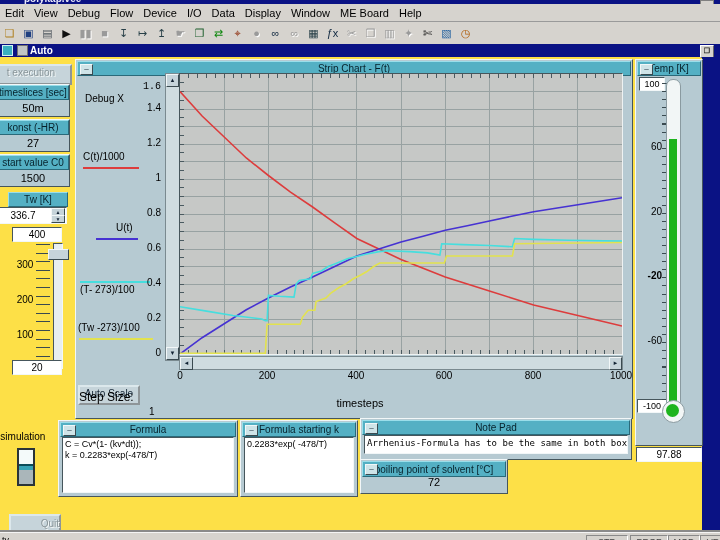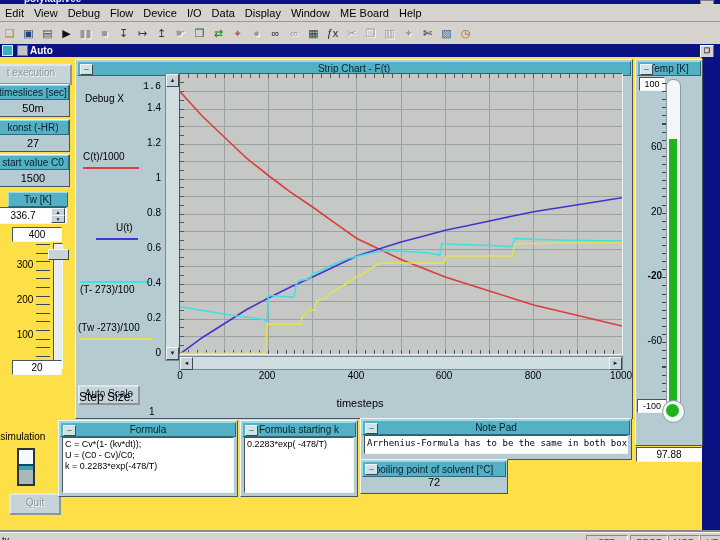--- a/index.html
+++ b/index.html
@@ -191,21 +191,21 @@
   <div class="slider-label-wrap">
 
   <span class="slidlab" style="left: 14px; top: 259px;">300</span>
       <span class="slidlab" style="left: 14px; top: 294px;">200</span>
       <span class="slidlab" style="left: 14px; top: 329px;">100</span>
     </div>
   <div class="whitebox" style="position:absolute;left:12px;top:360px;width:48px;height:13px;text-align:center;font-size:10px;line-height:13px;">20</div>
 
   <div style="position:absolute;left:-8px;top:431px;width:64px;font-size:10px;overflow:hidden;white-space:nowrap;">d simulation</div>
   <div class="toggle"></div>
-  <div class="greybtn" style="position:absolute;left:9px;top:493px;width:48px;height:18px;line-height:15px;">Quit</div>
+  <div class="greybtn" style="position:absolute;left:9px;top:514px;width:48px;height:18px;line-height:15px;text-align:right;">Quit</div>
 
   <div class="twin rz" style="left:75px;top:59px;width:556px;height:358px;">
     <div class="ttl">
       <span class="minb">–</span>
       <span>Strip Chart - F(t)</span>
     </div>
 
     <span class="legend-label" style="left:9px;top:33px;">Debug X</span>
     <span class="legend-label" style="left:7px;top:91px;">C(t)/1000</span>
     <span class="legend-line" style="left: 7px; top: 107px; width: 56px; background: rgb(221, 60, 60);"></span>
@@ -447,21 +447,20 @@
   <div class="whitebox" style="position:absolute;left:636px;top:447px;width:64px;height:13px;text-align:center;font-size:10px;line-height:13px;">97.88</div>
 
   <div class="twin rz" style="left:58px;top:420px;width:178px;height:75px;">
     <div class="ttl">
       <span class="minb">–</span>
       <span>Formula</span>
     </div>
     <div class="ftext">
 
     <div>C = Cv*(1- (kv*dt));</div>
-        <div>U = (C0 - Cv)/C0;</div>
         <div>k = 0.2283*exp(-478/T)</div>
       </div>
   </div>
 
   <div class="twin rz" style="left:240px;top:420px;width:116px;height:75px;">
     <div class="ttl">
       <span class="minb">–</span>
       <span>Formula starting k</span>
     </div>
     <div class="ftext">

